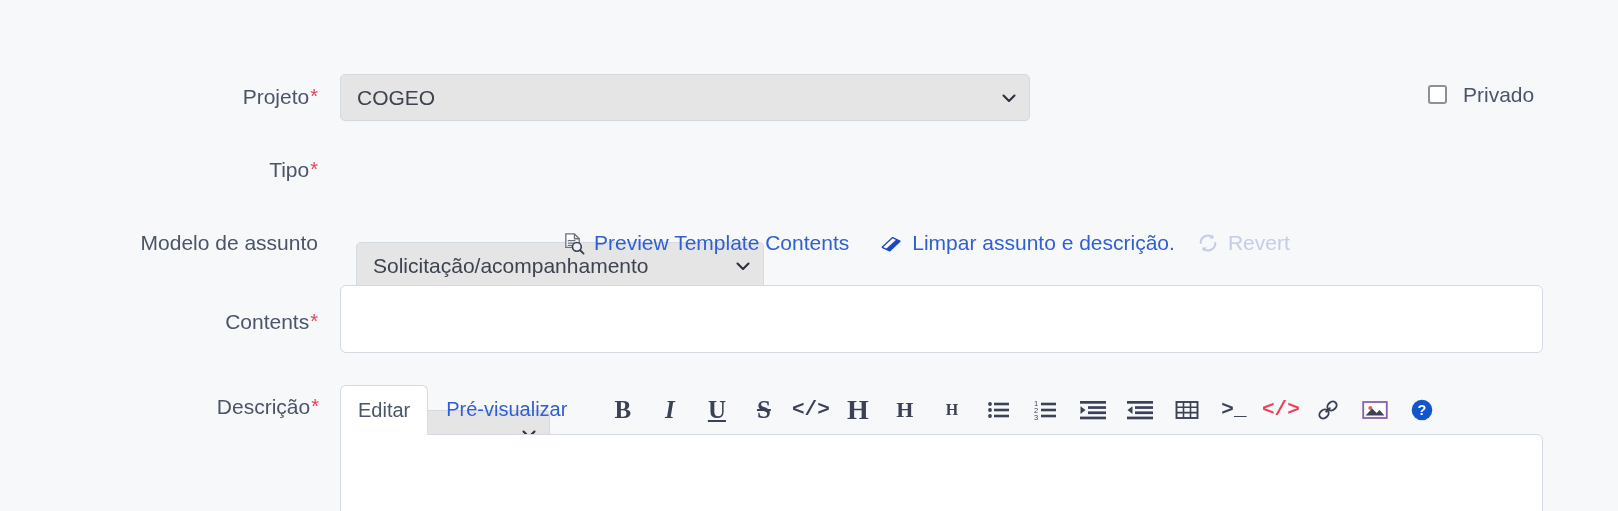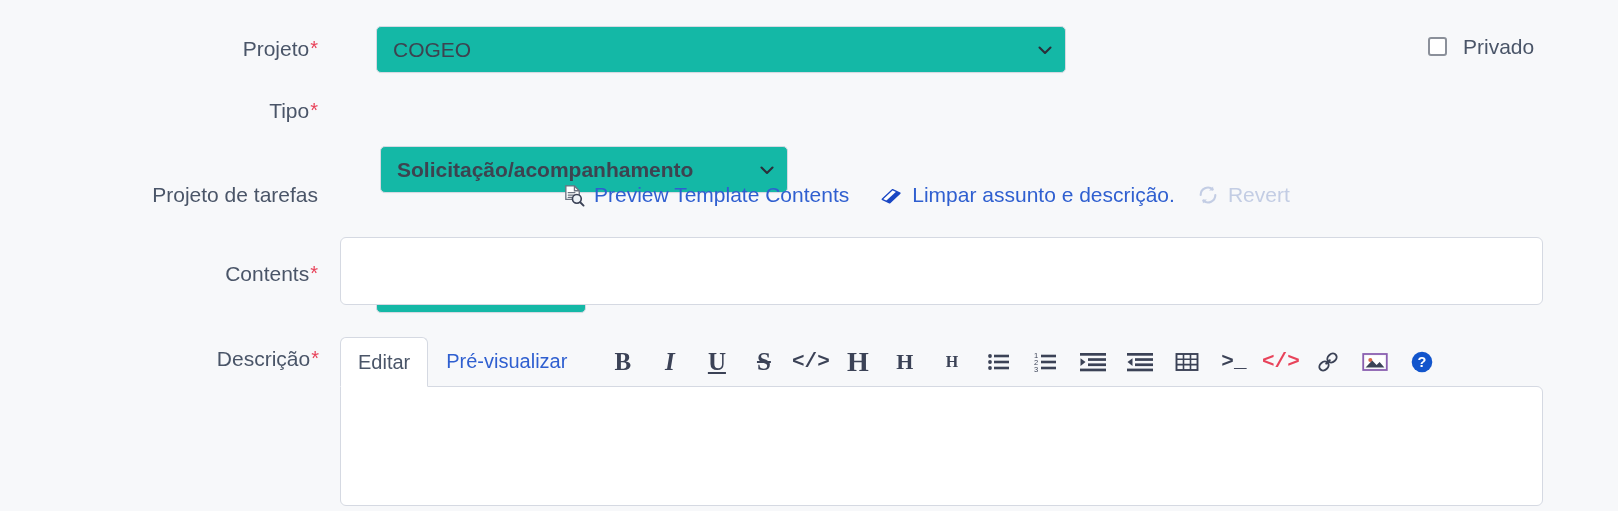--- a/index.html
+++ b/index.html
@@ -8,21 +8,20 @@
     width: 1618px; height: 511px;
     background: #f7f8fa;
     font-family: "Liberation Sans", sans-serif;
     overflow: hidden;
   }
   .form {
     position: relative;
     width: 1618px;
     height: 407px;
     background: #f7f8fa;
-    padding-left: 36px;
   }
 
   
   .row { position: absolute; display: flex; align-items: flex-start; }
 
   .label {
     width: 320px;
     text-align: right;
     font-size: 21px;
     color: #4a5568;
@@ -35,43 +34,44 @@
     color: #e8435a;
     font-size: 20px;
     vertical-align: top;
     line-height: 1;
     margin-left: 1px;
   }
 
   
   .select {
     position: relative;
-    background: #14b8a6;
+    background: #e5e5e5;
     border: 1px solid #d5d9e2;
     border-radius: 5px;
     height: 47px;
     display: flex;
     align-items: center;
     padding: 0 34px 0 16px;
     font-size: 21px;
     color: #3d4350;
     box-shadow: 0 1px 0 rgba(0,0,0,0.01);
+    margin-top: 48px;
   }
   .select .caret {
     position: absolute;
     right: 12px;
     top: 50%;
     transform: translateY(-50%);
     width: 16px; height: 16px;
     pointer-events: none;
   }
   .select .caret svg { display: block; }
 
   #sel-projeto { left: 340px; top: 26px; width: 690px; }
-  #sel-tipo    { left: 344px; top: 99px; width: 408px; font-weight: bold; }
+  #sel-tipo    { left: 356px; top: 99px; width: 408px; }
   #sel-modelo  { left: 340px; top: 172px; width: 210px; }
   #sel-modelo .sel-text { color: #3d4350; letter-spacing: 0.5px; }
 
   
   #privado-wrap {
     position: absolute;
     left: 1428px; top: 36px;
     display: flex;
     align-items: center;
     gap: 16px;
@@ -223,34 +223,34 @@
           <path d="M2.5 5.5 L8 11 L13.5 5.5" fill="none" stroke="#2b2f3a" stroke-width="2.1" stroke-linecap="round" stroke-linejoin="round"></path>
         </svg>
     </span>
   </div>
 
   <div id="privado-wrap">
     <span class="cbox"></span>
     <span id="privado-label">Privado</span>
   </div>
 
-  <div class="row" style="left:0; top:100px; width:322px;">
+  <div class="row" style="left:0; top:111px; width:322px;">
     <div class="label"><span>Tipo</span><span class="req">*</span></div>
   </div>
   <div class="select" id="sel-tipo">
     <span class="sel-text">Solicitação/acompanhamento</span>
     <span class="caret">
       <svg width="16" height="16" viewBox="0 0 16 16">
           <path d="M2.5 5.5 L8 11 L13.5 5.5" fill="none" stroke="#2b2f3a" stroke-width="2.1" stroke-linecap="round" stroke-linejoin="round"></path>
         </svg>
     </span>
   </div>
 
   <div class="row" style="left:0; top:184px; width:322px;">
-    <div class="label">Projeto de tarefas</div>
+    <div class="label">Modelo de assunto</div>
   </div>
   <div class="select" id="sel-modelo">
     <span class="sel-text">---</span>
     <span class="caret">
       <svg width="16" height="16" viewBox="0 0 16 16">
           <path d="M2.5 5.5 L8 11 L13.5 5.5" fill="none" stroke="#2b2f3a" stroke-width="2.1" stroke-linecap="round" stroke-linejoin="round"></path>
         </svg>
     </span>
   </div>
 

